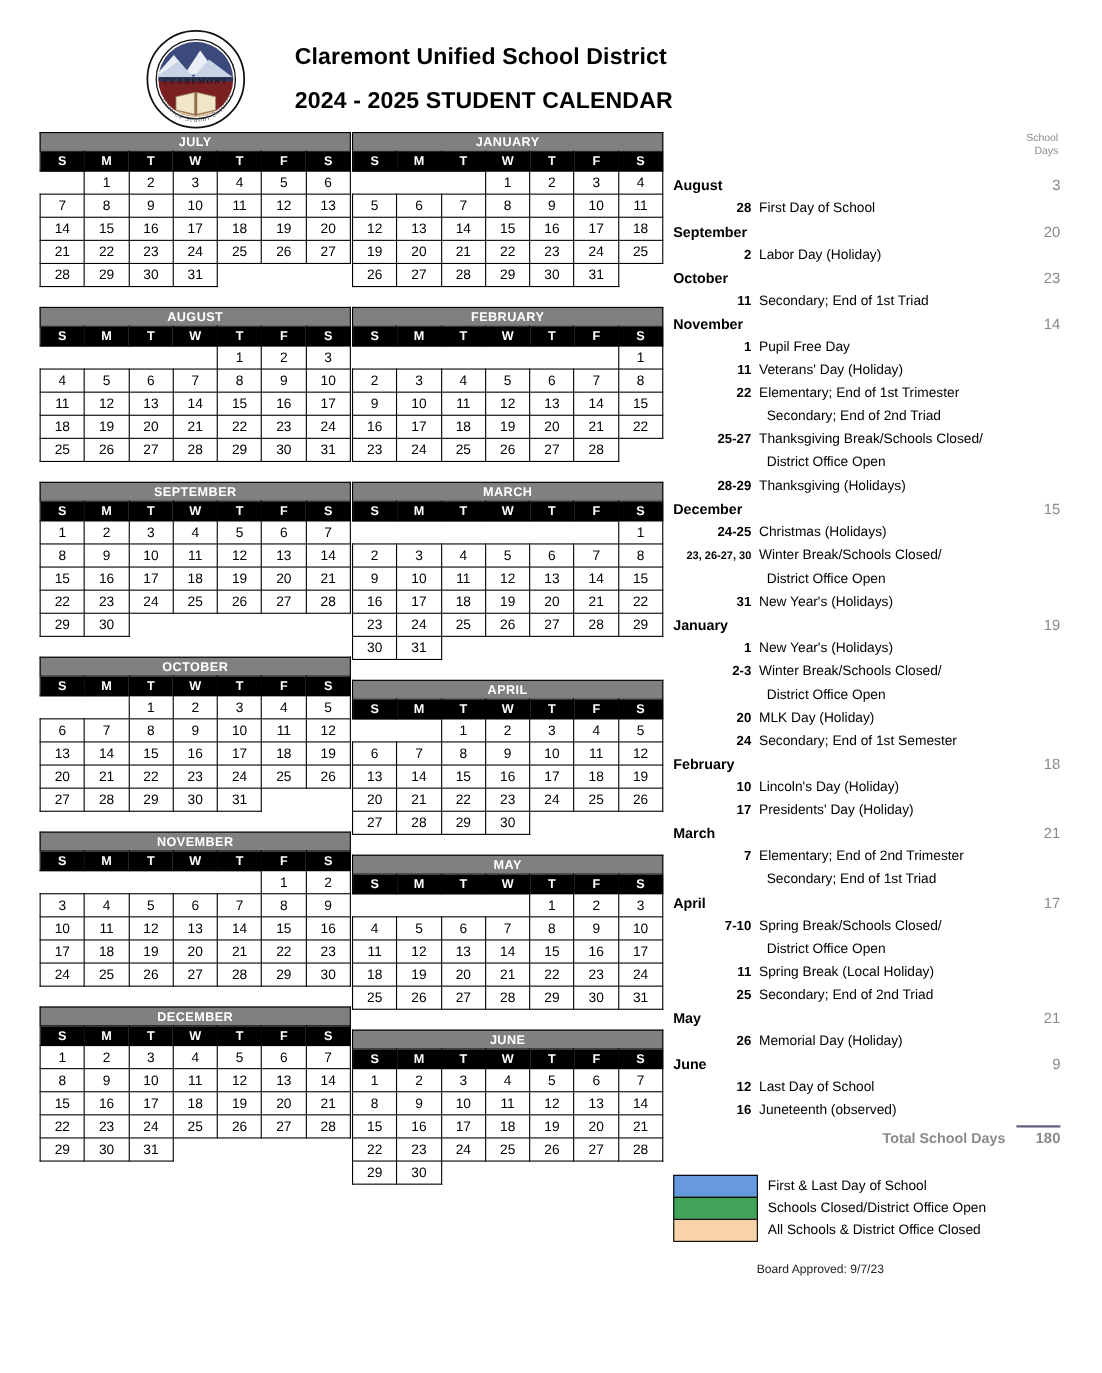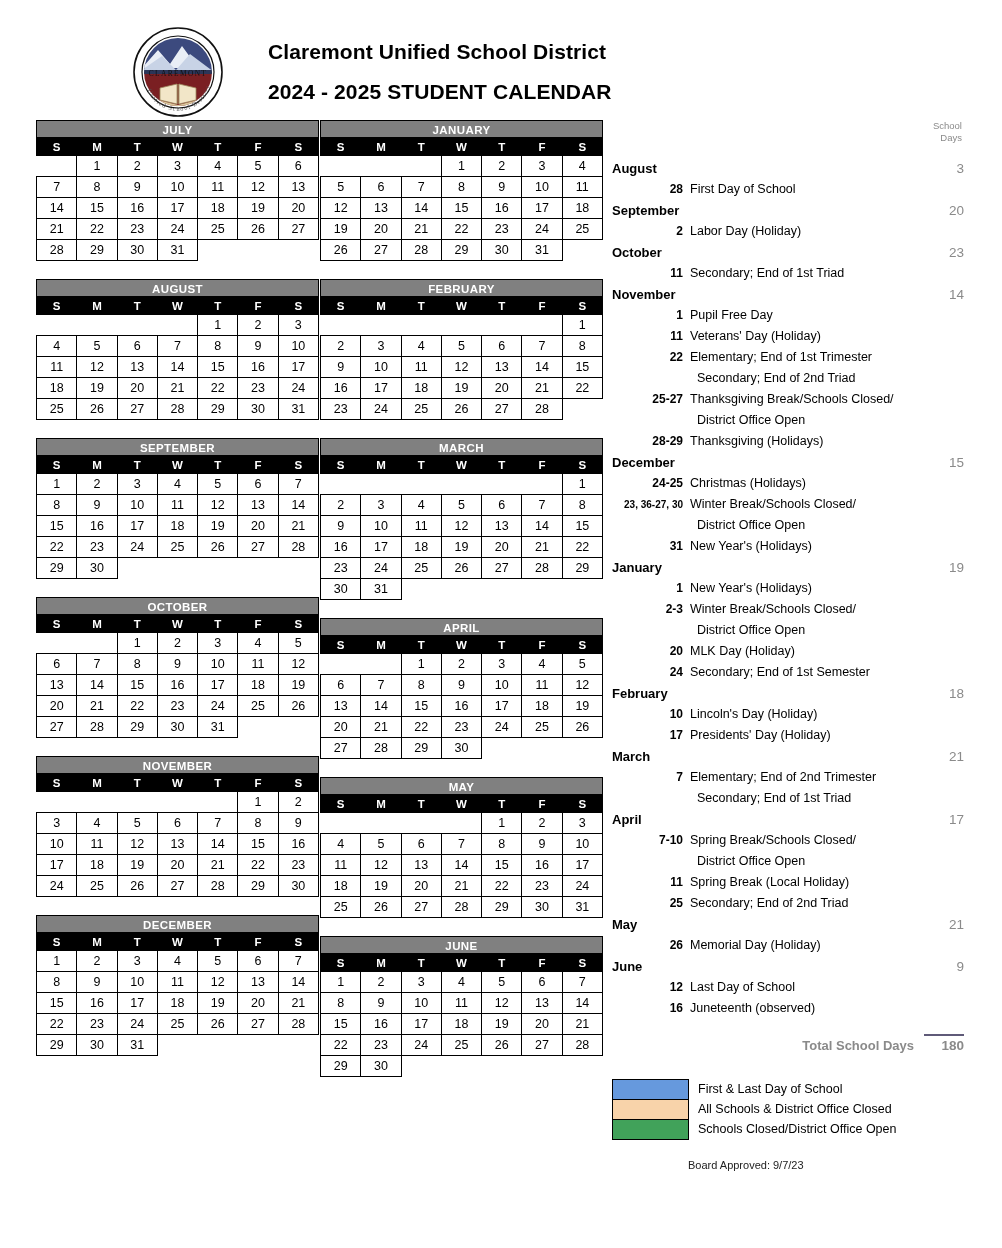--- a/index.html
+++ b/index.html
@@ -79,21 +79,21 @@
   .it-date {
     font-size:12px; font-weight:bold; text-align:right;
     width:78px; flex:0 0 78px; padding-right:7px; white-space:nowrap;
   }
   .it-date.small { font-size:10px; }
   .it-text { font-size:12.5px; flex:1 1 auto; }
   .it-cont { padding-left:85px; font-size:12.5px; line-height:21px; }
 
   .total-row {
     display:flex; align-items:baseline;
-    margin-top:15px; padding-top:4px;
+    margin-top:3px; padding-top:4px;
   }
   .total-label {
     flex:1 1 auto; text-align:right; font-size:13px;
     font-weight:bold; color:#8a8a8a; padding-right:10px;
   }
   .total-value {
     width:40px; flex:0 0 40px; text-align:right;
     font-size:13.5px; font-weight:bold; color:#8a8a8a;
     border-top:2px solid #5f5a78; padding-top:2px; margin-top:-6px;
   }
@@ -978,21 +978,21 @@
         </div>
         <div class="ev-row">
           <div class="ev-month">December</div>
           <div class="ev-days">15</div>
         </div>
         <div class="it-row">
           <div class="it-date">24-25</div>
           <div class="it-text">Christmas (Holidays)</div>
         </div>
         <div class="it-row">
-          <div class="it-date small">23, 36-27, 30</div>
+          <div class="it-date small">23, 26-27, 30</div>
           <div class="it-text">Winter Break/Schools Closed/</div>
         </div>
         <div class="it-cont">District Office Open</div>
         <div class="it-row">
           <div class="it-date">31</div>
           <div class="it-text">New Year's (Holidays)</div>
         </div>
         <div class="ev-row">
           <div class="ev-month">January</div>
           <div class="ev-days">19</div>
@@ -1078,24 +1078,24 @@
       <div class="total-label">Total School Days</div>
       <div class="total-value">180</div>
     </div>
 
     <div class="legend" id="legend">
         <div class="lg-row">
           <div class="lg-swatch" style="background: rgb(102, 153, 221);"></div>
           <div class="lg-label">First &amp; Last Day of School</div>
         </div>
         <div class="lg-row">
+          <div class="lg-swatch" style="background: rgb(65, 162, 90);"></div>
+          <div class="lg-label">Schools Closed/District Office Open</div>
+        </div>
+        <div class="lg-row">
           <div class="lg-swatch" style="background: rgb(248, 211, 170);"></div>
           <div class="lg-label">All Schools &amp; District Office Closed</div>
-        </div>
-        <div class="lg-row">
-          <div class="lg-swatch" style="background: rgb(65, 162, 90);"></div>
-          <div class="lg-label">Schools Closed/District Office Open</div>
         </div>
       </div>
 
     <div class="board">Board Approved: 9/7/23</div>
   </div>
 </div>
 
 </body></html>

